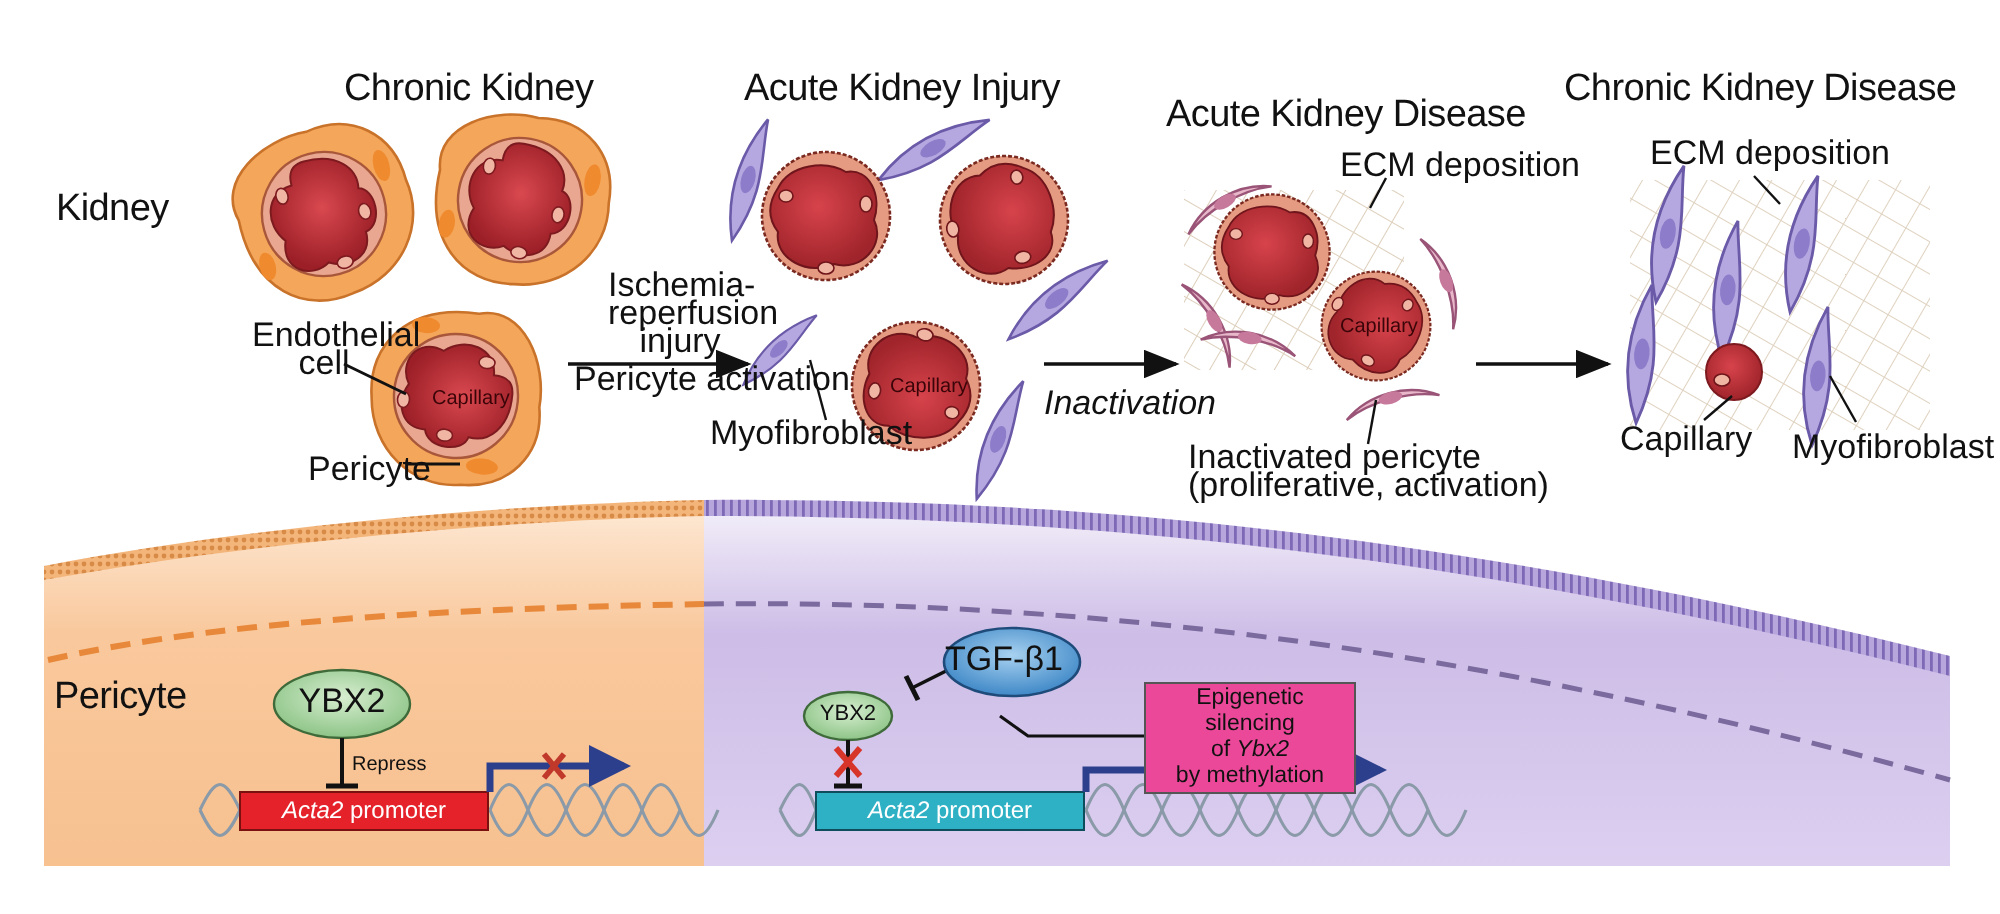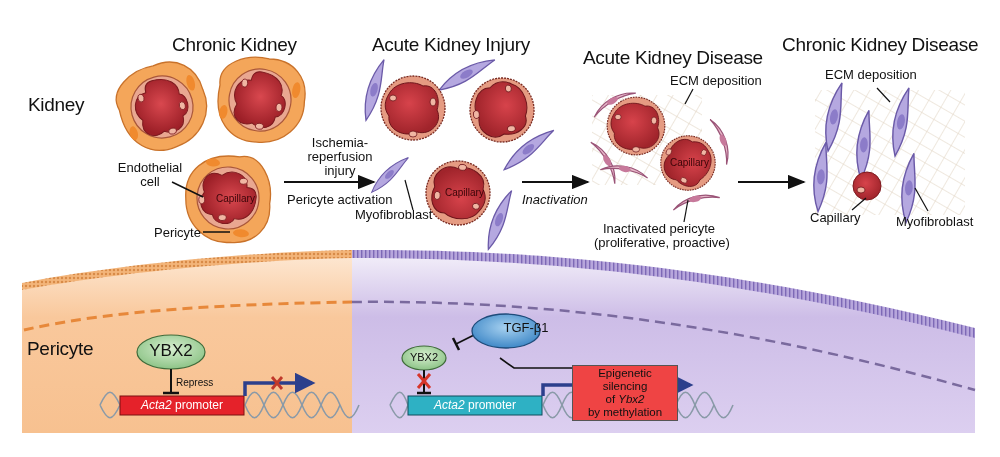--- a/index.html
+++ b/index.html
@@ -1,23 +1,23 @@
 <!DOCTYPE html>
 <html><head>
 <meta charset="utf-8">
 <style>
   html, body { margin:0; padding:0; background:#ffffff; }
   body { width:1000px; height:457px; position:relative; overflow:hidden; font-family:"Liberation Sans", sans-serif; color:#111; }
   .abs { position:absolute; }
   .title { font-size:19px; white-space:nowrap; letter-spacing:-0.3px; }
-  .lbl { font-size:13px; white-space:nowrap; }
+  .lbl { font-size:17px; white-space:nowrap; }
   .lbl-c { text-align:center; line-height:14px; }
   svg { position:absolute; left:0; top:0; }
   .cap-text { font-size:10px; fill:#3a0508; font-family:"Liberation Sans", sans-serif; }
-  .box-epi { position:absolute; left:572px; top:341px; width:100px; background:#ef4444; border:1.5px solid #555; font-size:11.5px; text-align:center; line-height:13px; padding:1px 2px;margin-top:24px; }
+  .box-epi { position:absolute; left:572px; top:341px; width:100px; background:#ec4899; border:1.5px solid #555; font-size:11.5px; text-align:center; line-height:13px; padding:1px 2px; }
   .italic { font-style:italic; }
 </style>
 </head>
 <body>
 
 <svg width="1000" height="457" viewBox="0 0 1000 457">
   <defs>
     <radialGradient id="capGrad" cx="50%" cy="45%" r="55%">
       <stop offset="0%" stop-color="#d9484f"></stop>
       <stop offset="100%" stop-color="#9c1f27"></stop>
@@ -208,53 +208,53 @@
 </svg>
 
 <div class="abs title" style="left:172px; top:34px;">Chronic Kidney</div>
 <div class="abs title" style="left:372px; top:34px;">Acute Kidney Injury</div>
 <div class="abs title" style="left:583px; top:34px;margin-top:13px;">Acute Kidney Disease</div>
 <div class="abs title" style="left:782px; top:34px;">Chronic Kidney Disease</div>
 
 <div class="abs title" style="left:28px; top:94px;">Kidney</div>
 <div class="abs title" style="left:27px; top:338px;">Pericyte</div>
 
-<div class="abs lbl lbl-c" style="left:114px; top:161px; width:72px;text-align:center;">
+<div class="abs lbl lbl-c" style="left:126px; top:161px; width:72px;text-align:center;">
   <div>Endothelial</div>
   <div>cell</div>
 </div>
 <div class="abs lbl" style="left:154px; top:225px;">Pericyte</div>
 
 <div class="abs lbl lbl-c" style="left:304px; top:136px; width:72px;">
   <div>Ischemia-</div>
   <div>reperfusion</div>
   <div>injury</div>
 </div>
-<div class="abs lbl" style="left:287px; top:192px;">Pericyte activation</div>
+<div class="abs lbl" style="left:287px; top:180px;">Pericyte activation</div>
 <div class="abs lbl" style="left:355px; top:207px;">Myofibroblast</div>
 
 <div class="abs lbl" style="left:522px; top:192px;font-style:italic;">Inactivation</div>
 
 <div class="abs lbl" style="left:670px; top:73px;">ECM deposition</div>
 <div class="abs lbl lbl-c" style="left:594px; top:222px; width:130px;">
   <div>Inactivated pericyte</div>
-  <div>(proliferative, proactive)</div>
+  <div>(proliferative, activation)</div>
 </div>
 
 <div class="abs lbl" style="left:825px; top:67px;">ECM deposition</div>
 <div class="abs lbl" style="left:810px; top:210px;">Capillary</div>
 <div class="abs lbl" style="left:896px; top:214px;">Myofibroblast</div>
 
 <div class="abs" style="left:137px; top:341px; width:68px; text-align:center; font-size:17px;">YBX2</div>
 <div class="abs lbl" style="left:176px; top:377px; font-size:10px;">Repress</div>
 <div class="abs" style="left:120px; top:398px; width:124px; text-align:center; color:#fff; font-size:12px;">
   <span class="italic">Acta2</span><span style="white-space:pre;"> promoter</span>
 </div>
 
-<div class="abs" style="left:492px; top:320px; width:68px; text-align:center; font-size:13px; color:#111;">TGF-β1</div>
+<div class="abs" style="left:468px; top:320px; width:68px; text-align:center; font-size:17px; color:#111;">TGF-β1</div>
 <div class="abs" style="left:402px; top:351px; width:44px; text-align:center; font-size:11px;">YBX2</div>
 <div class="abs" style="left:408px; top:398px; width:134px; text-align:center; color:#fff; font-size:12px;">
   <span class="italic">Acta2</span><span style="white-space:pre;"> promoter</span>
 </div>
 
 <div class="box-epi">
   <div>Epigenetic silencing</div>
   <div><span style="white-space:pre;">of </span><span class="italic">Ybx2</span></div>
   <div>by methylation</div>
 </div>

